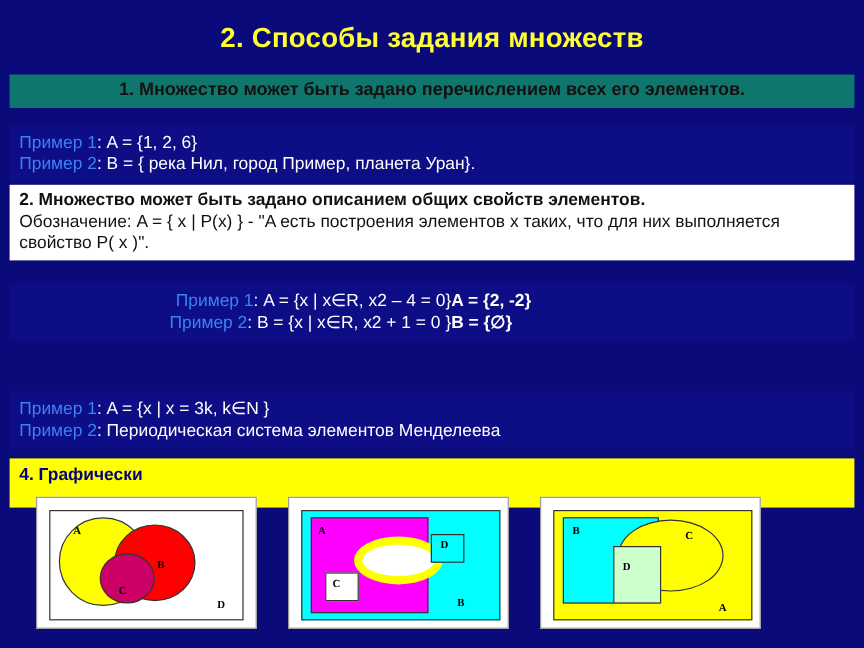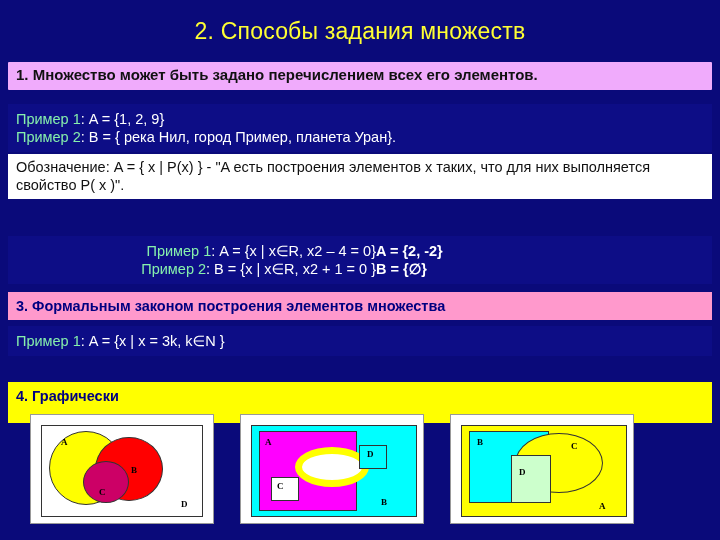--- a/index.html
+++ b/index.html
@@ -15,39 +15,40 @@
     left:0;top:0;
     width:720px;height:540px;
     background:#0a0a7a;
   }
   .title{
     position:absolute;
     left:0;top:18px;width:720px;
     text-align:center;
     color:#ffff33;
     font-size:23px;
-    font-weight:normal;
+    font-weight:bold;
     letter-spacing:.2px;
   }
   .band{
     position:absolute;
     left:8px;
     width:704px;
     box-sizing:border-box;
     padding:4px 8px 5px 8px;
     font-size:14.5px;
     line-height:1.25;
   }
   .band-1{
     top:62px;
-    background:#f0abfc;
+    background:#0f766e;
     color:#111111;
     font-weight:bold;
     font-size:15px;
     border-radius:1px;
+    text-align:center;
   }
   .band-ex1{
     top:104px;
     background:#0d0d86;
     color:#ffffff;
     padding-top:6px;
     padding-bottom:6px;
   }
   .band-2{
     top:154px;
@@ -82,21 +83,21 @@
   .band-4{
     top:382px;
     background:#ffff00;
     color:#000080;
     font-weight:bold;
     font-size:14.5px;
     padding-top:5px;
     padding-bottom:18px;
   }
   .ex-line{white-space:nowrap;}
-  .ex-label{color:#86efac;}
+  .ex-label{color:#3b82f6;}
   .ex-row{display:flex;text-align:right;}
   .ex-row .c1{width:360px;}
   .ex-row .c2{width:auto;font-weight:bold;}
   .figures{
     position:absolute;
     left:8px;top:414px;
     width:704px;height:118px;
     display:flex;
     gap:12px;
     justify-content:flex-start;
@@ -145,47 +146,50 @@
 <body>
 
 <div class="slide">
 
   <div class="title">2. Способы задания множеств</div>
 
   <div class="band band-1">1. Множество может быть задано перечислением всех его элементов.</div>
 
   <div class="band band-ex1">
     <div class="ex-line">
-      <span class="ex-label">Пример 1</span><span>: A = {1, 2, 9}</span>
+      <span class="ex-label">Пример 1</span><span>: A = {1, 2, 6}</span>
     </div>
     <div class="ex-line">
       <span class="ex-label">Пример 2</span><span>: B = { река Нил, город Пример, планета Уран}.</span>
     </div>
   </div>
 
   <div class="band band-2">
+    <div class="b2head">2. Множество может быть задано описанием общих свойств элементов.</div>
     <div>Обозначение: A = { x | P(x) } - "A есть построения элементов x таких, что для них выполняется свойство P( x )".</div>
   </div>
 
   <div class="band band-ex2">
     <div class="ex-row">
       <div class="c1"><span class="ex-label">Пример 1</span><span>:   A = {x | x∈R, x2 – 4 = 0}</span></div>
       <div class="c2">A = {2, -2}</div>
     </div>
     <div class="ex-row">
       <div class="c1"><span class="ex-label">Пример 2</span><span>:   B = {x | x∈R, x2 + 1 = 0 }</span></div>
       <div class="c2">B = {∅}</div>
     </div>
   </div>
 
-  <div class="band band-3">3. Формальным законом построения элементов множества</div>
 
   <div class="band band-ex3">
     <div class="ex-line">
       <span class="ex-label">Пример 1</span><span>:   A = {x | x = 3k,     k∈N }</span>
+    </div>
+    <div class="ex-line">
+      <span class="ex-label">Пример 2</span><span>:   Периодическая система элементов Менделеева</span>
     </div>
   </div>
 
   <div class="band band-4">4. Графически</div>
 
   <div class="figures">
 
     <div class="fig fig1">
       <div class="f1-d"></div>
       <div class="f1-a"></div>

